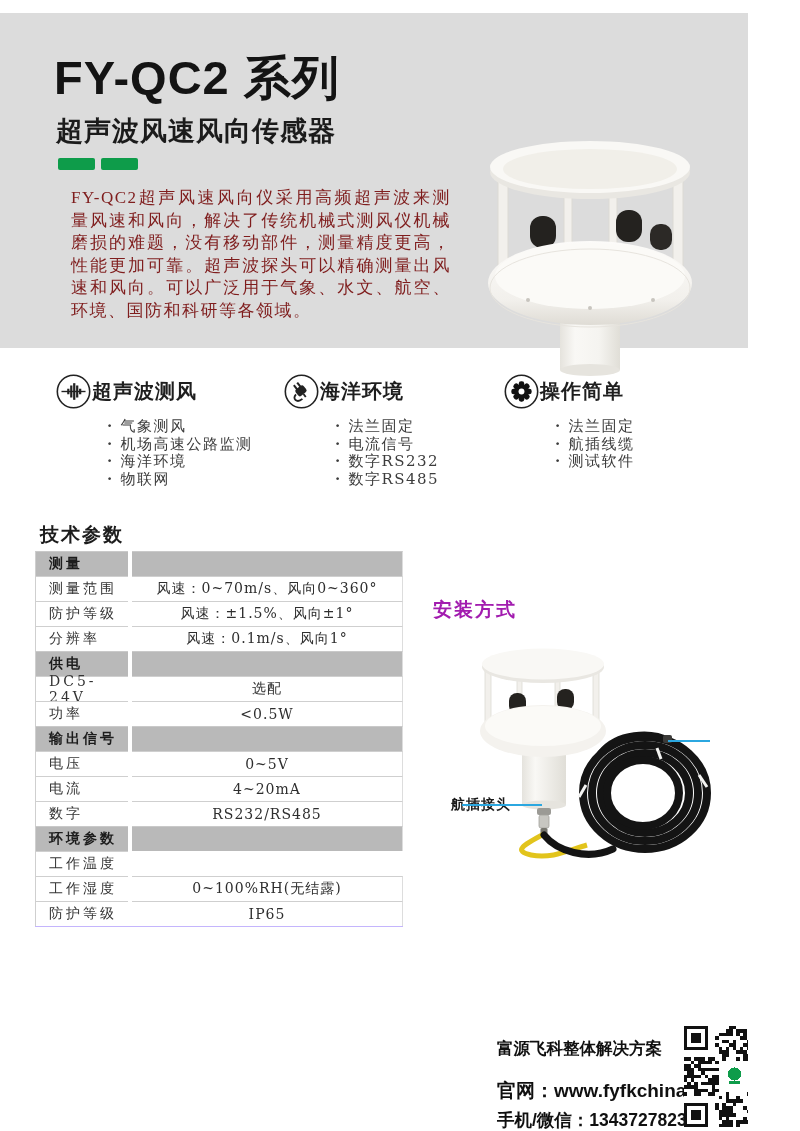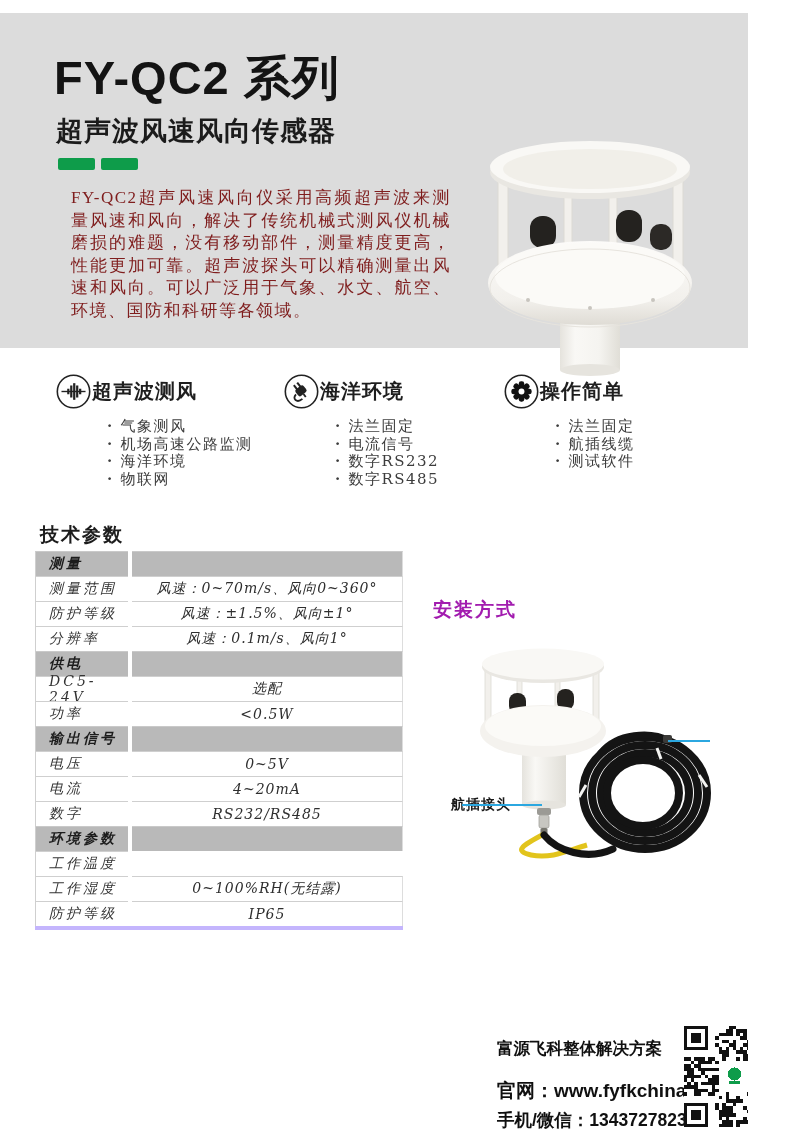--- a/index.html
+++ b/index.html
@@ -20,21 +20,21 @@
   .feature{position:absolute;top:0;width:225px;}
   .f-head{display:flex;align-items:center;}
   .f-icon{width:37px;height:37px;display:block;}
   .f-title{font-size:20px;font-weight:700;color:#1e1e1e;letter-spacing:1px;}
   .f-list{margin:8px 0 0 0;padding:0 0 0 52px;list-style:none;
           font-family:"DejaVu Serif",serif;font-size:15px;color:#3c3c3c;letter-spacing:1.5px;}
   .f-list li{line-height:16.5px;margin-bottom:1px;}
   .f-list li::before{content:"· ";font-weight:700;}
   
   .specs-heading{position:absolute;left:40px;top:522px;margin:0;font-size:19px;font-weight:700;color:#1c1c1c;letter-spacing:2px;}
-  .spec-table{position:absolute;left:35px;top:551px;width:368px;border-bottom:4px solid #c4b5fd;font-style:italic;}
+  .spec-table{position:absolute;left:35px;top:551px;width:368px;border-bottom:1px solid #c4b5fd;}
   .spec-row{display:flex;height:25px;}
   .spec-row .c1{width:93px;box-sizing:border-box;display:flex;align-items:center;padding-left:13px;
                 border-top:1px solid #cfcfcf;border-left:1px solid #cfcfcf;
                 font-family:"DejaVu Serif",serif;font-size:14px;color:#333;letter-spacing:3px;background:#fff;}
   .spec-row .gap{width:4px;}
   .spec-row .c2{flex:1;display:flex;align-items:center;justify-content:center;
                 border-top:1px solid #cfcfcf;border-right:1px solid #dddddd;
                 font-family:"DejaVu Serif",serif;font-size:14px;color:#2e2e2e;letter-spacing:1px;background:#fff;}
   .spec-row.header .c1,.spec-row.header .c2{background:var(--thbg,#b9b9b9);border-top-color:#c9c9c9;}
   .spec-row.header .c1{font-family:"Liberation Sans",sans-serif;font-weight:700;font-size:14px;color:#1c1c1c;}

